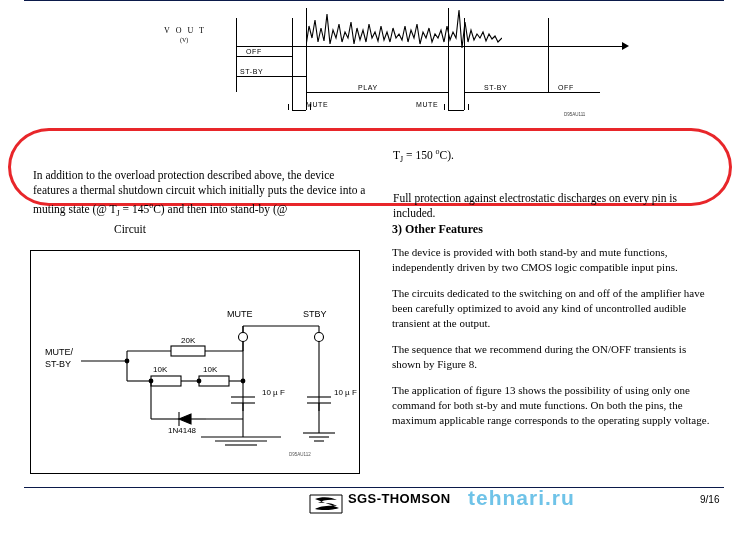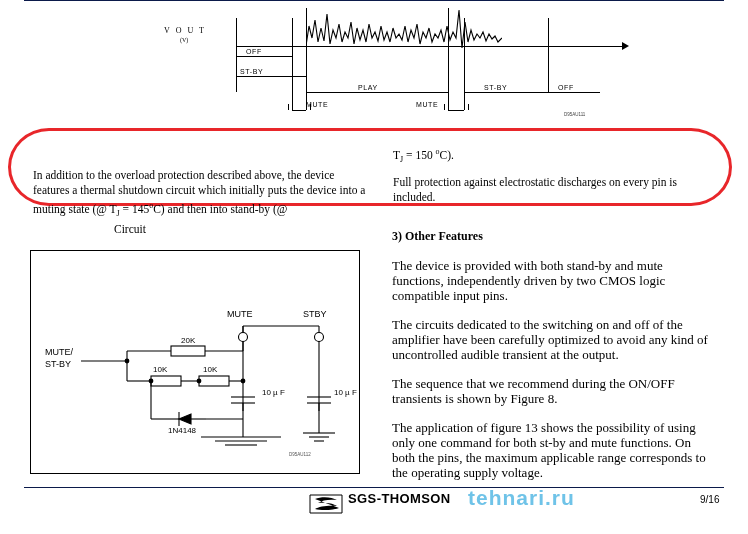--- a/index.html
+++ b/index.html
@@ -36,22 +36,22 @@
 
   
   .figcap{position:absolute;left:30px;top:222px;width:330px;font-size:11.5px;line-height:14px;}
   .figcap .l2{display:block;margin-left:84px;}
 
   
   .schem{position:absolute;left:30px;top:250px;width:328px;height:222px;border:1px solid #000;background:#fff;}
 
   
   .rcol{position:absolute;left:392px;top:222px;width:320px;}
-  .rcol h3{margin:7px 0 8px 0;font-size:12px;font-weight:bold;}
-  .rcol p{margin:14px 0 11px 0;font-size:13px;line-height:15px;}
+  .rcol h3{margin:0 0 8px 0;font-size:12px;font-weight:bold;}
+  .rcol p{margin:2px 0 11px 0;font-size:11px;line-height:15px;}
 
   
   .foot-rule{position:absolute;left:24px;top:487px;width:700px;height:1px;background:#0b1a4a;}
   .logo{position:absolute;left:306px;top:491px;width:150px;height:30px;}
   .logo .txt1{position:absolute;left:42px;top:0px;font-family:"Liberation Sans",sans-serif;font-weight:bold;font-size:13px;letter-spacing:.4px;}
   .logo .txt2{position:absolute;left:42px;top:13px;font-family:"Liberation Sans",sans-serif;font-weight:bold;font-size:7.5px;letter-spacing:.2px;margin-top:39px;}
   .pageno{position:absolute;left:700px;top:494px;font-size:10px;font-family:"Liberation Sans",sans-serif;}
 
   
   .wm{position:absolute;left:468px;top:486px;font-family:"Liberation Sans",sans-serif;font-size:21px;font-weight:bold;color:#6fc3e8;letter-spacing:1px;}
@@ -114,21 +114,21 @@
   </div>
 
   <div class="callout">
     <div class="col-left">
       <span>In addition to the overload protection described above, the device features a thermal shutdown circuit which initially puts the device into a muting state (@ T</span><span class="sup" style="vertical-align:sub;">J</span><span> = 145</span><span class="sup">o</span><span>C) and then into stand-by (@</span>
     </div>
     <div class="col-right">
       <div>
         <span>T</span><span class="sup" style="vertical-align:sub;">J</span><span> = 150 </span><span class="sup">o</span><span>C).</span>
       </div>
-      <div style="margin-top:8px;">Full protection against electrostatic discharges on every pin is included.</div>
+      <div style="margin-top:24px;">Full protection against electrostatic discharges on every pin is included.</div>
     </div>
   </div>
 
   <div class="figcap">
     <span class="l2">Circuit</span>
   </div>
 
   <div class="schem">
     <svg width="326" height="220" viewBox="0 0 326 220">
       <g stroke="#000" stroke-width="1.1" fill="none">

